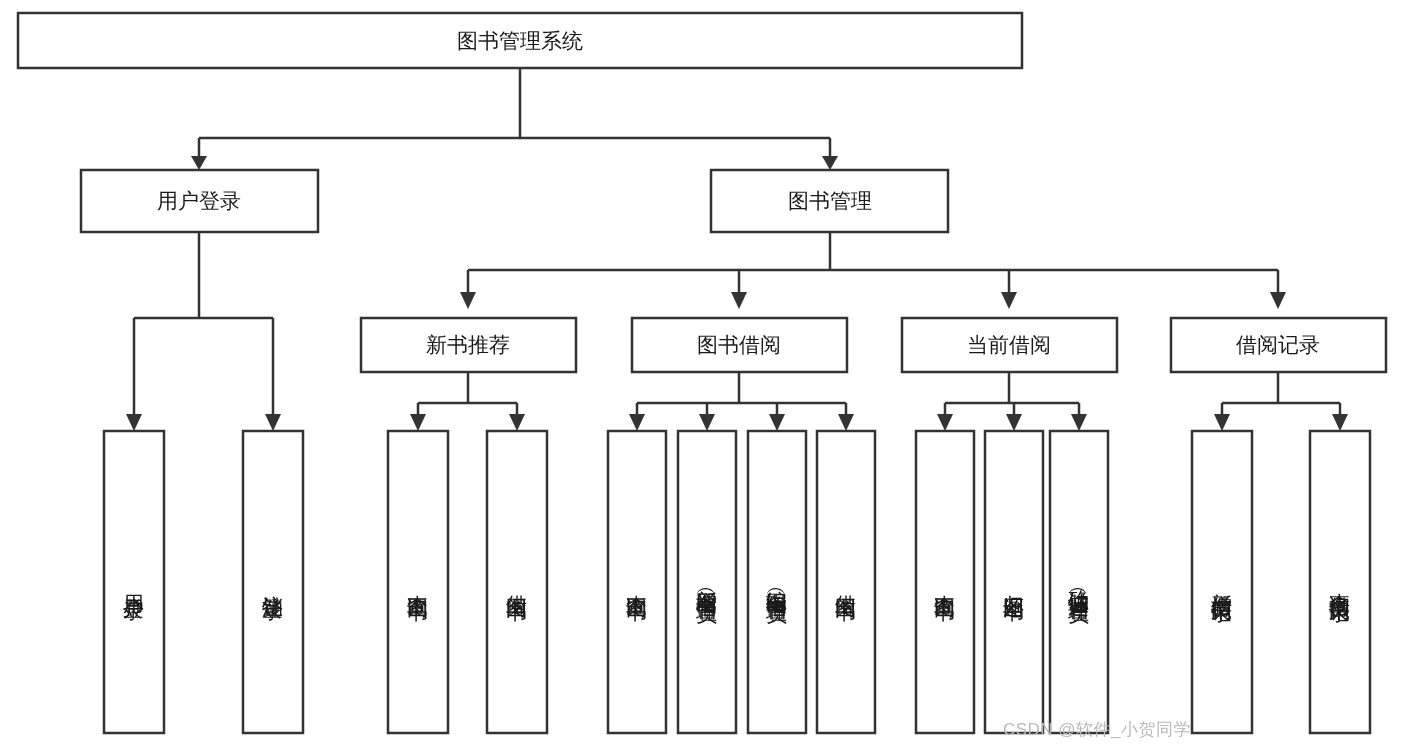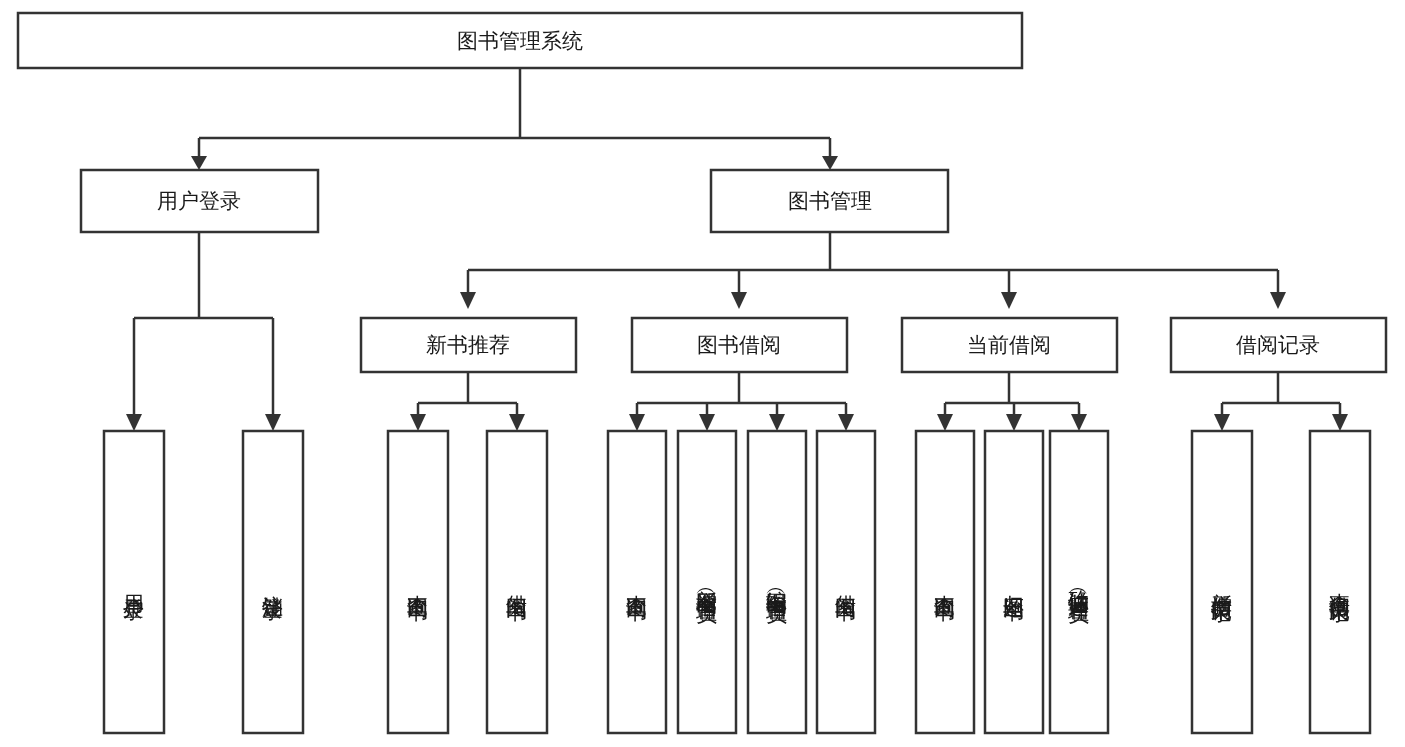--- a/index.html
+++ b/index.html
@@ -195,14 +195,15 @@
   <div class="leaf-label" style="left:748px; top:431px; width:58px; height:302px;">编辑图书（管理员）</div>
   <div class="leaf-label" style="left:817px; top:431px; width:58px; height:302px;">借阅图书</div>
 
   <div class="leaf-label" style="left:916px; top:431px; width:58px; height:302px;">查询图书</div>
   <div class="leaf-label" style="left:985px; top:431px; width:58px; height:302px;">归还图书</div>
   <div class="leaf-label" style="left:1050px; top:431px; width:58px; height:302px;">确认归还（管理员）</div>
 
   <div class="leaf-label" style="left:1192px; top:431px; width:60px; height:302px;">新增借阅记录</div>
   <div class="leaf-label" style="left:1310px; top:431px; width:60px; height:302px;">查询借阅记录</div>
 
+  <div class="watermark">CSDN @软件_小贺同学</div>
 
 </div>
 
 </body></html>

